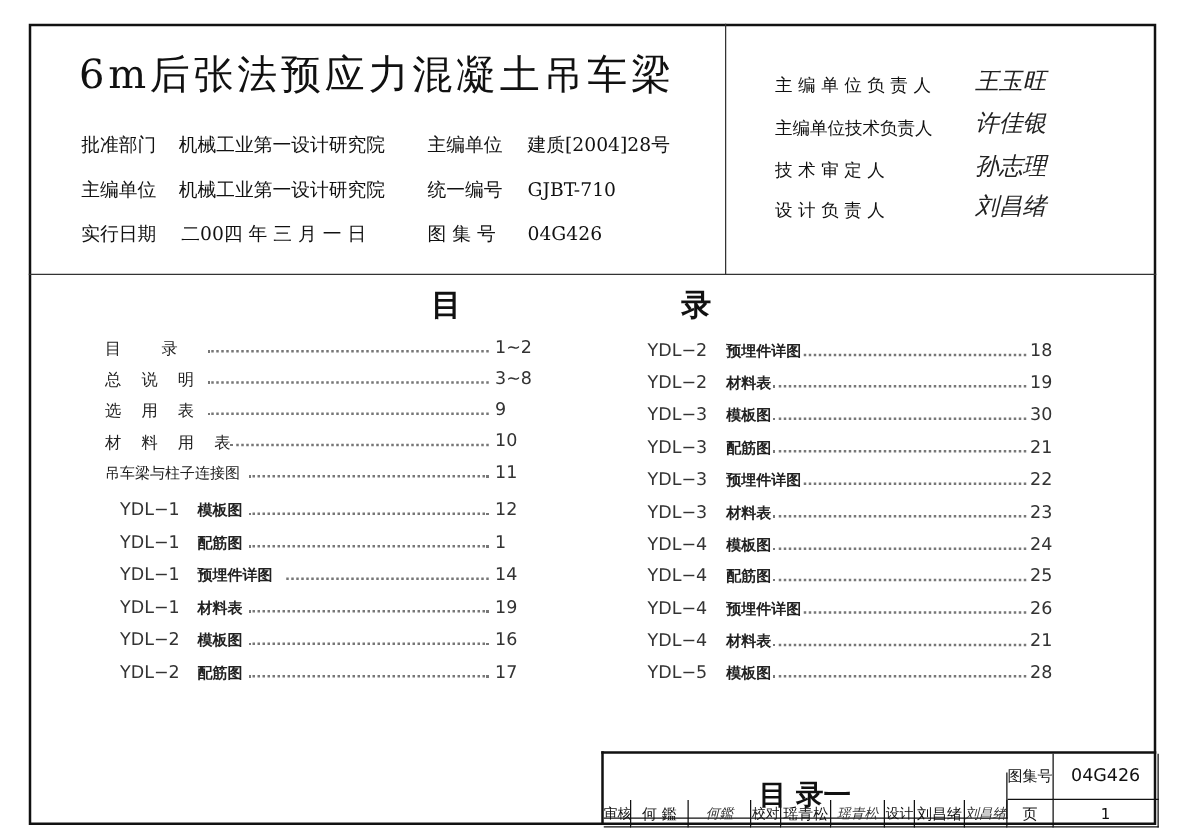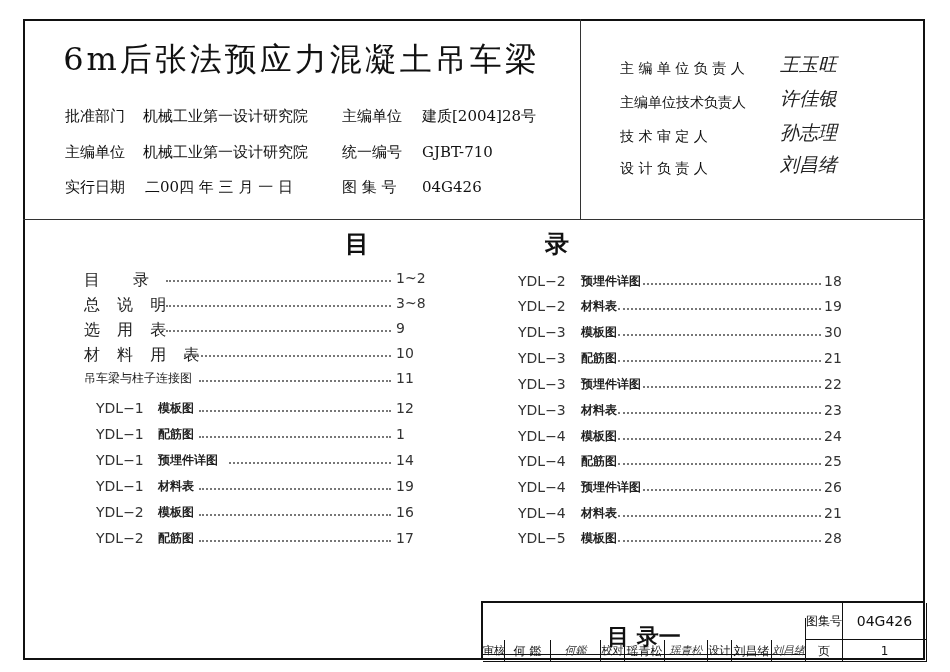--- a/index.html
+++ b/index.html
@@ -15,21 +15,21 @@
   .meta-row span{position:absolute;white-space:nowrap;}
   .sig-block{position:absolute;left:620px;font-family:"DejaVu Serif","Liberation Serif",serif;font-size:14px;}
   .sig-label{position:absolute;white-space:nowrap;letter-spacing:0;}
   .sig-name{position:absolute;left:160px;white-space:nowrap;font-family:"DejaVu Serif",serif;
             font-style:italic;font-size:19px;color:#222;}
   .toc-head{position:absolute;top:228px;font-size:24px;font-weight:bold;}
   .toc-col{position:absolute;top:270px;}
   .toc-item{position:absolute;height:20px;font-size:13px;white-space:nowrap;}
   .toc-code{position:absolute;left:0;font-family:"DejaVu Sans","Liberation Sans",sans-serif;font-size:14px;color:#333;}
   .toc-name{position:absolute;font-size:12px;font-weight:bold;color:#222;}
-  .toc-name.plain{font-weight:normal;font-size:16px;letter-spacing:6px;}
+  .toc-name.plain{font-weight:normal;font-size:13px;letter-spacing:6px;}
   .toc-dots{position:absolute;border-bottom:2px dotted #777;height:0;top:10px;}
   .toc-page{position:absolute;font-size:14px;color:#333;}
   .tb{position:absolute;left:481px;top:601px;width:444px;height:59px;border-top:2px solid #111;border-left:2px solid #111;box-sizing:border-box;}
   .tb-title{position:absolute;left:0;top:15px;width:323px;height:37px;border-right:1px solid #111;border-bottom:1px solid #111;
             text-align:center;line-height:37px;font-size:22px;font-weight:bold;box-sizing:border-box;}
   .tb-cell{position:absolute;box-sizing:border-box;border-right:1px solid #111;border-bottom:1px solid #111;
            text-align:center;font-size:12px;white-space:nowrap;overflow:hidden;}
   .tb-sig{font-style:italic;color:#333;font-size:11px;}
 </style>
 </head>

